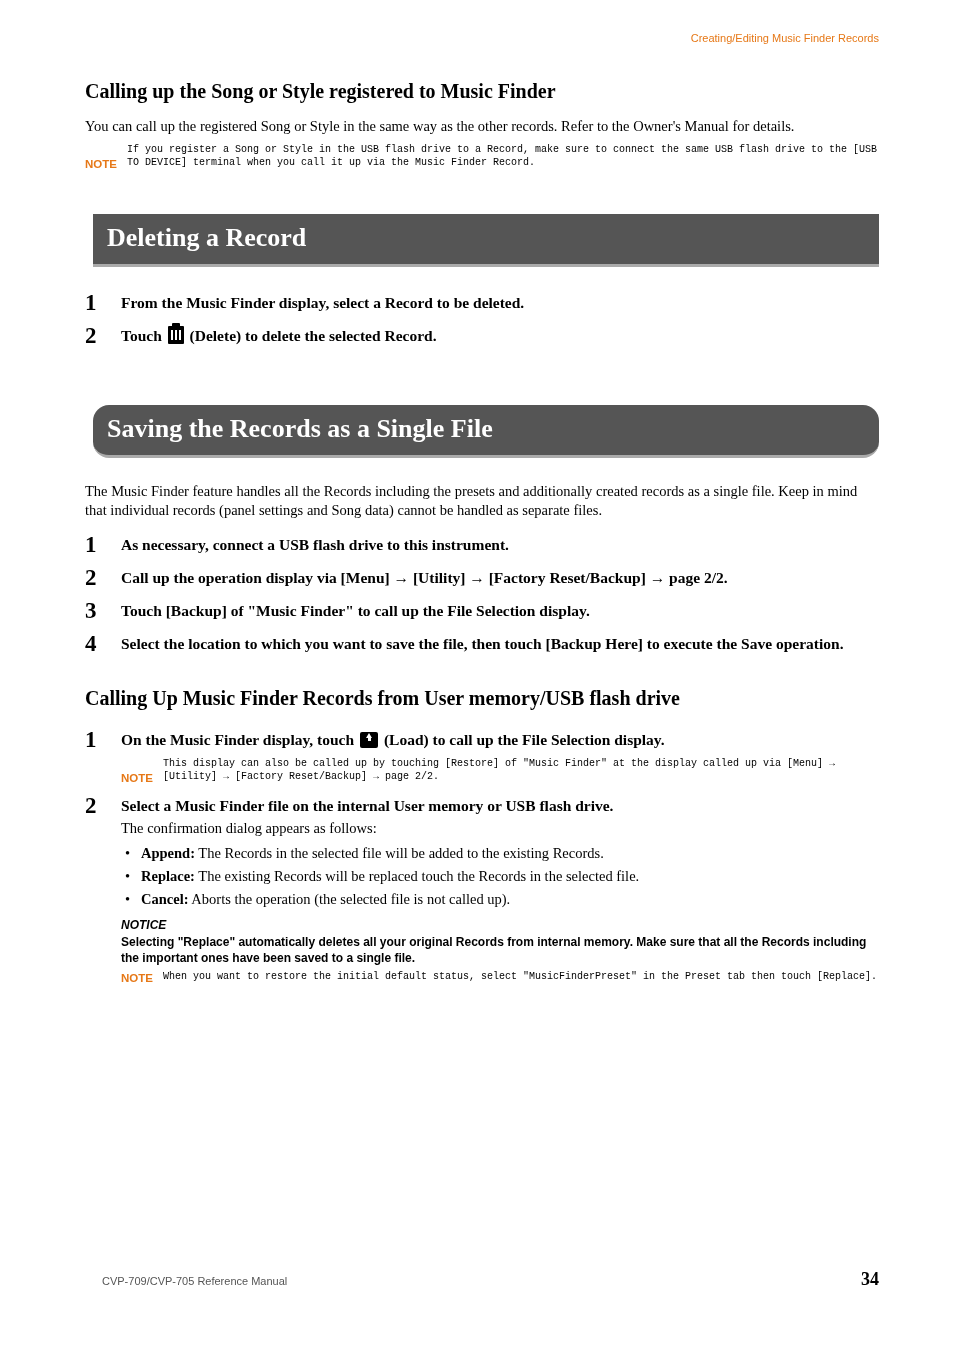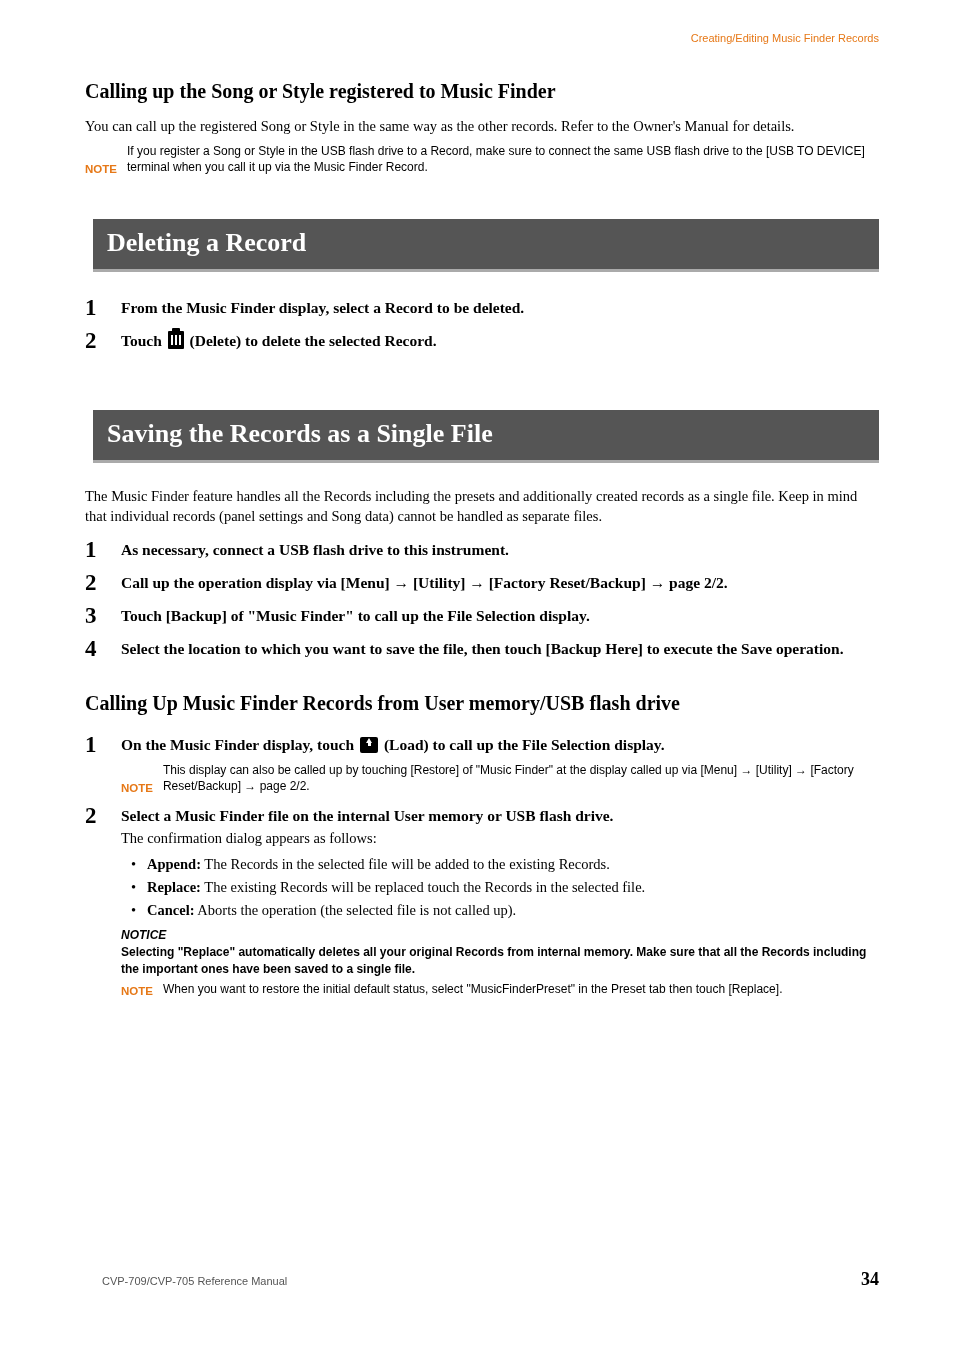--- a/index.html
+++ b/index.html
@@ -44,22 +44,22 @@
   .note-label {
     color: #e67817;
     font-family: Arial, Helvetica, sans-serif;
     font-weight: bold;
     font-size: 11.5px;
     margin-right: 10px;
     white-space: nowrap;
     padding-top: 1px;
   }
   .note-text {
-    font-family: Liberation Sans, sans-serif;
-    font-size: 12px;
+    font-family: Liberation Mono, monospace;
+    font-size: 10px;
     line-height: 1.35;
     color: #000;
   }
   .h2 {
     background: #555;
     color: #fff;
     font-family: "Times New Roman", Times, serif;
     font-weight: bold;
     font-size: 26px;
     padding: 9px 14px 11px 14px;
@@ -161,21 +161,20 @@
     margin: 4px 0 6px 0;
     padding-left: 14px;
     list-style: none;
   }
   ul.dialog-opts li {
     font-family: "Times New Roman", Times, serif;
     font-size: 14.5px;
     line-height: 1.6;
     position: relative;
     padding-left: 6px;
-    margin-left: 6px;
   }
   ul.dialog-opts li::before {
     content: "•";
     position: absolute;
     left: -10px;
     top: 0;
   }
   .notice-label {
     font-family: Arial, Helvetica, sans-serif;
     font-weight: bold;
@@ -235,21 +234,21 @@
 
   <div class="step-row">
     <div class="step-num">2</div>
     <div class="step-content">
       <div class="step-title">
         <span>Touch </span><span class="icon-trash"></span><span> (Delete) to delete the selected Record.</span>
       </div>
     </div>
   </div>
 
-  <div class="h2" style="margin-top:58px;">Saving the Records as a Single File</div>
+  <div class="h2" style="margin-top:58px;border-radius:16px;">Saving the Records as a Single File</div>
 
   <p class="body-text">The Music Finder feature handles all the Records including the presets and additionally created records as a single file. Keep in mind that individual records (panel settings and Song data) cannot be handled as separate files.</p>
 
   <div class="step-row" style="margin-top:12px;">
     <div class="step-num">1</div>
     <div class="step-content">
       <div class="step-title">As necessary, connect a USB flash drive to this instrument.</div>
     </div>
   </div>
 

